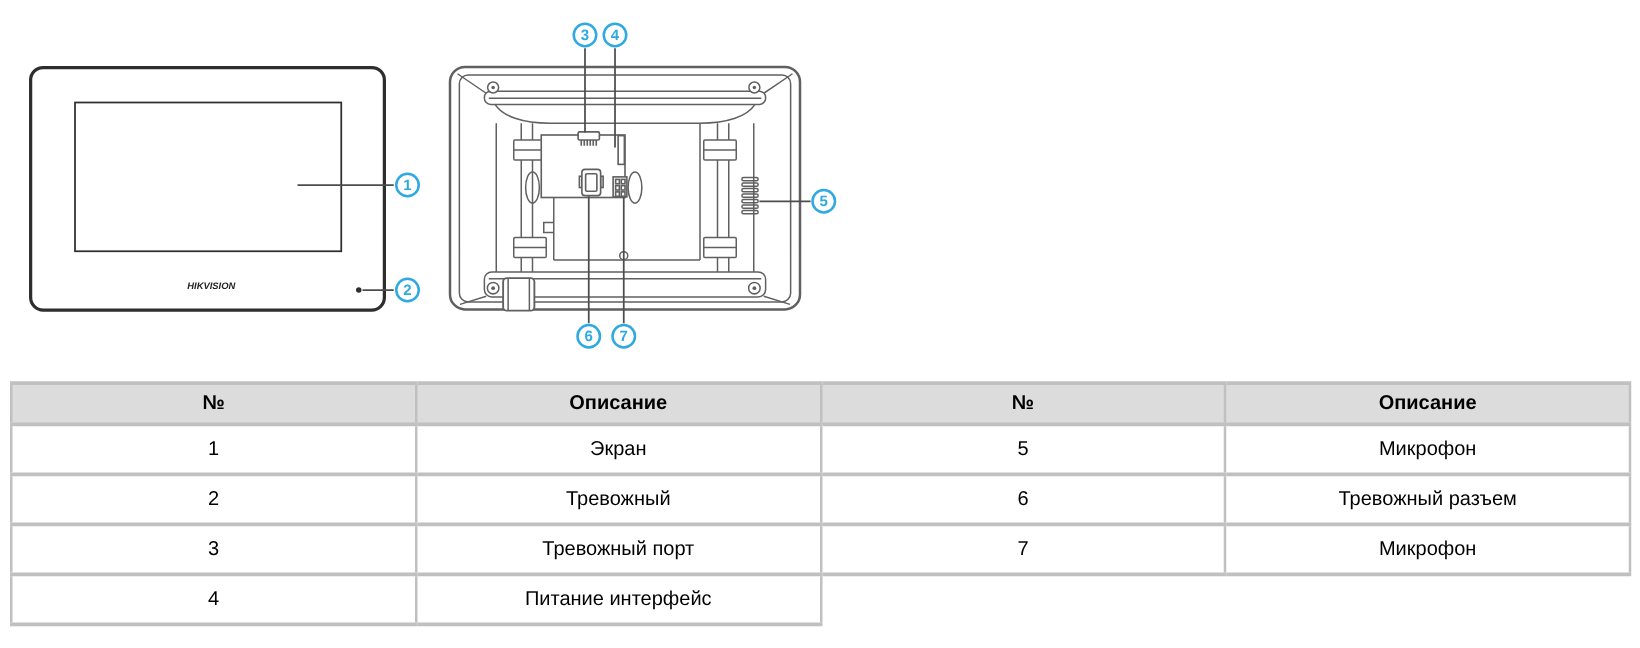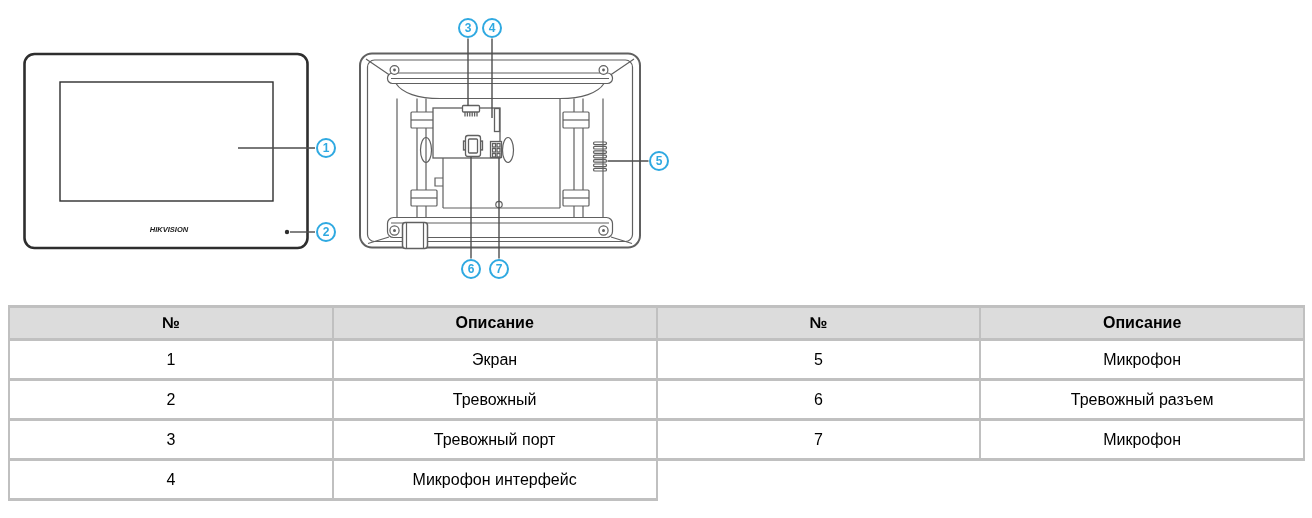--- a/index.html
+++ b/index.html
@@ -178,19 +178,19 @@
         <td>Тревожный разъем</td>
       </tr>
       <tr>
         <td>3</td>
         <td>Тревожный порт</td>
         <td>7</td>
         <td>Микрофон</td>
       </tr>
       <tr>
         <td>4</td>
-        <td>Микрофон интерфейс</td>
+        <td>Питание интерфейс</td>
         <td class="absent"></td>
         <td class="absent"></td>
       </tr>
     </tbody>
   </table>
 </div>
 
 </body></html>

